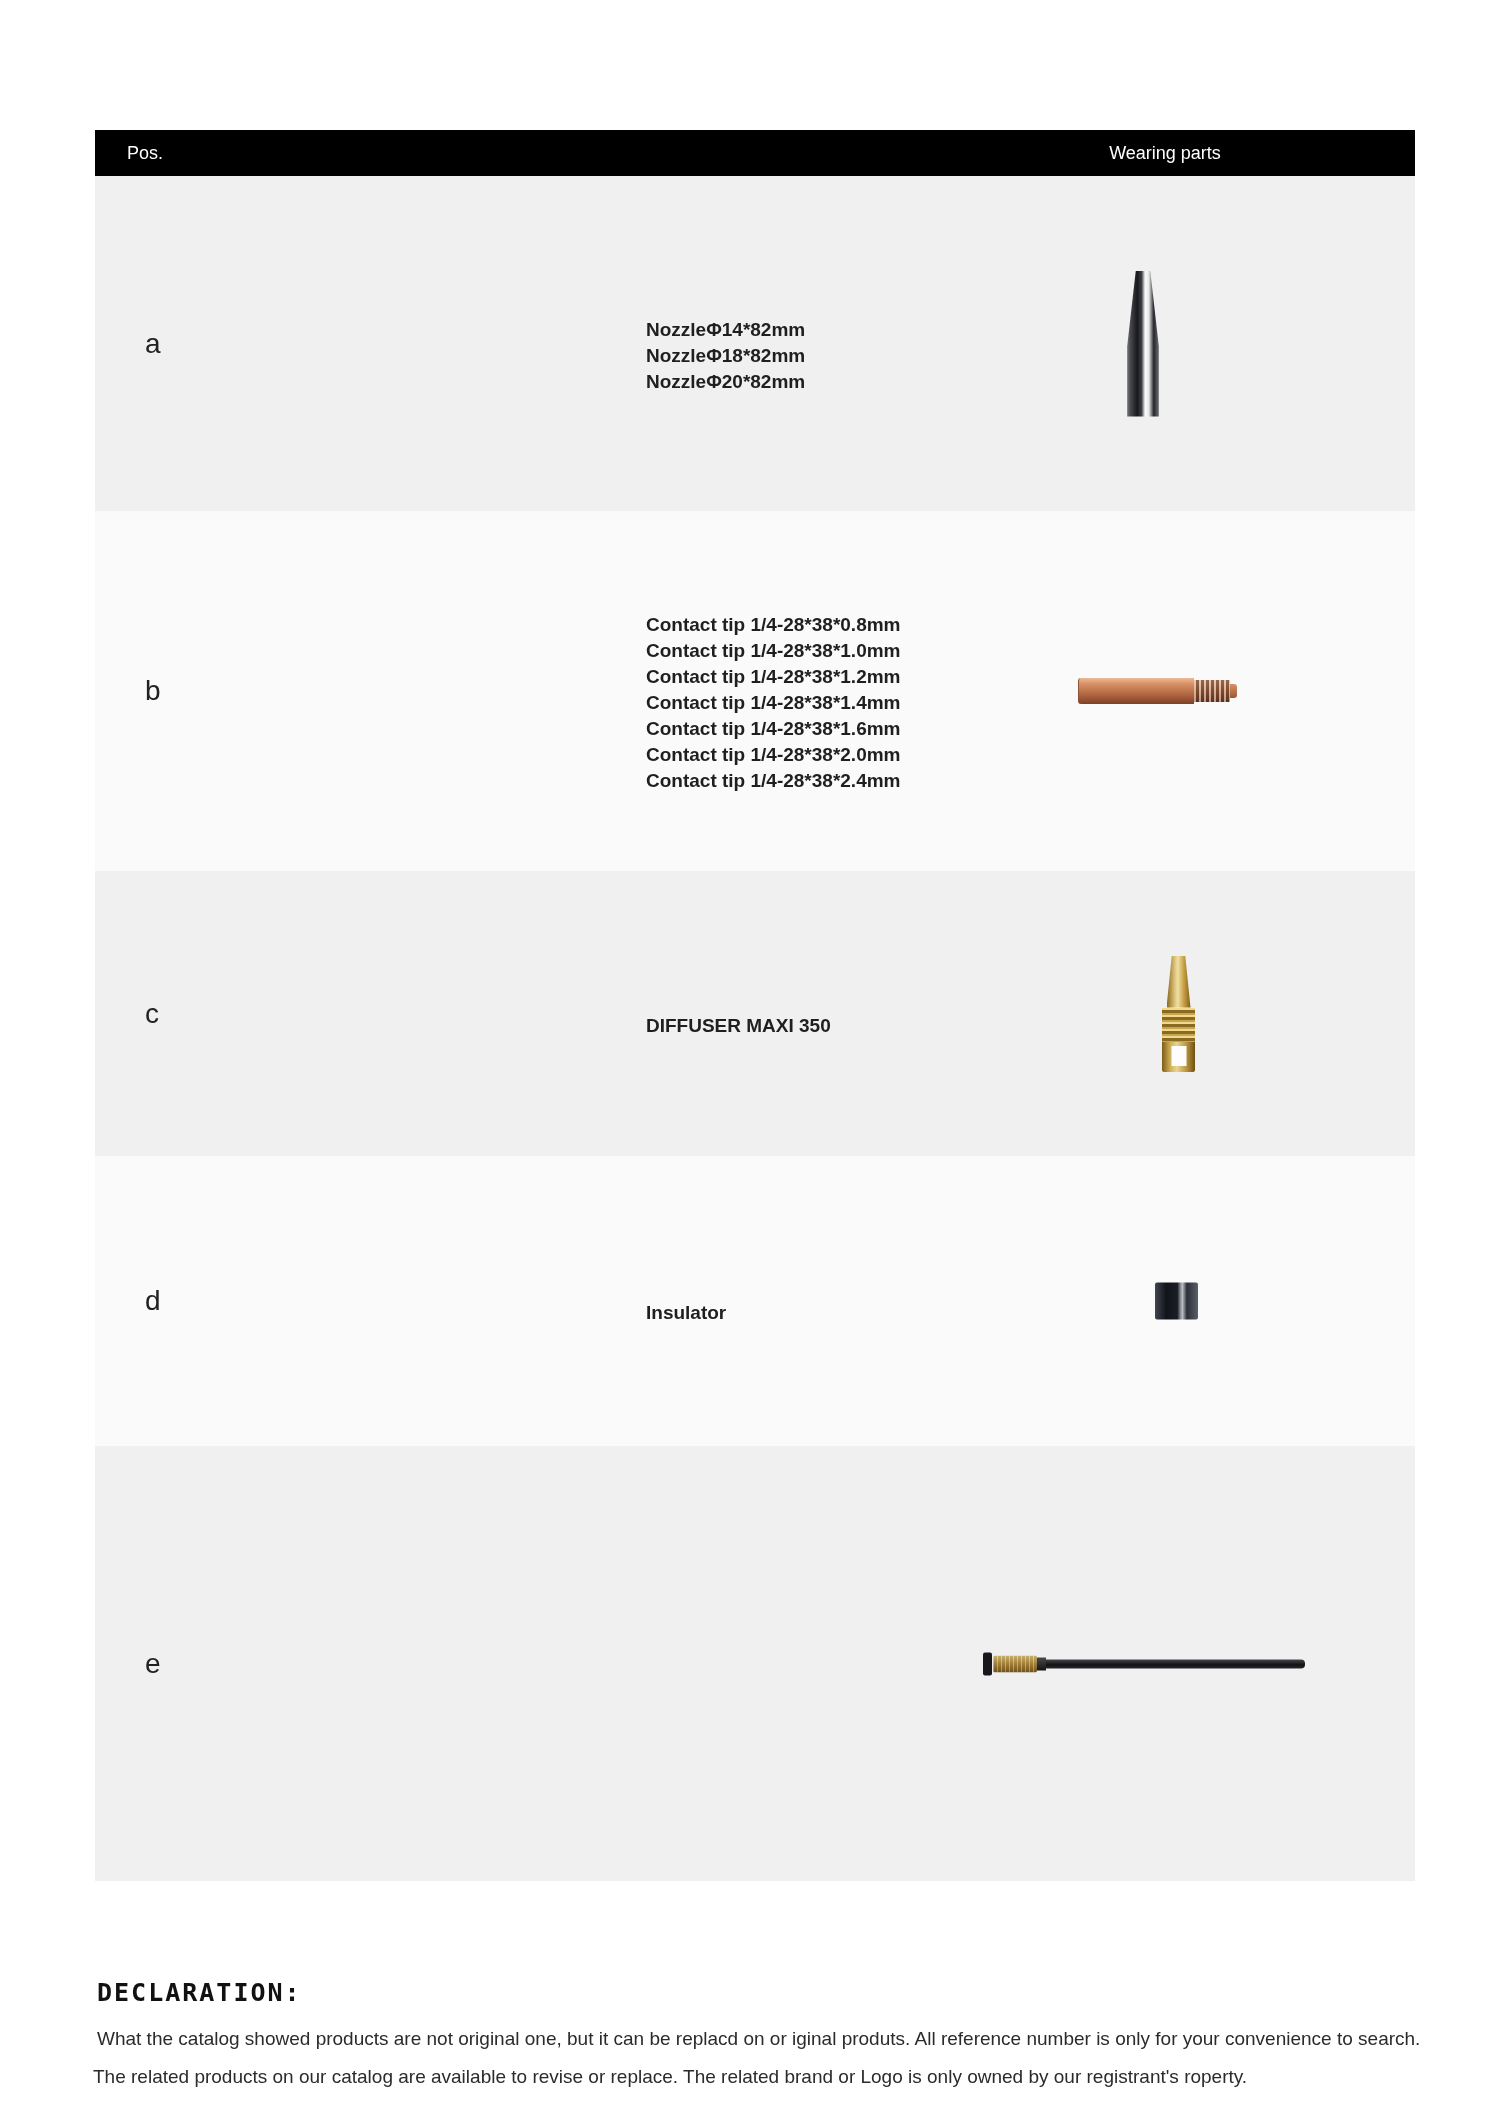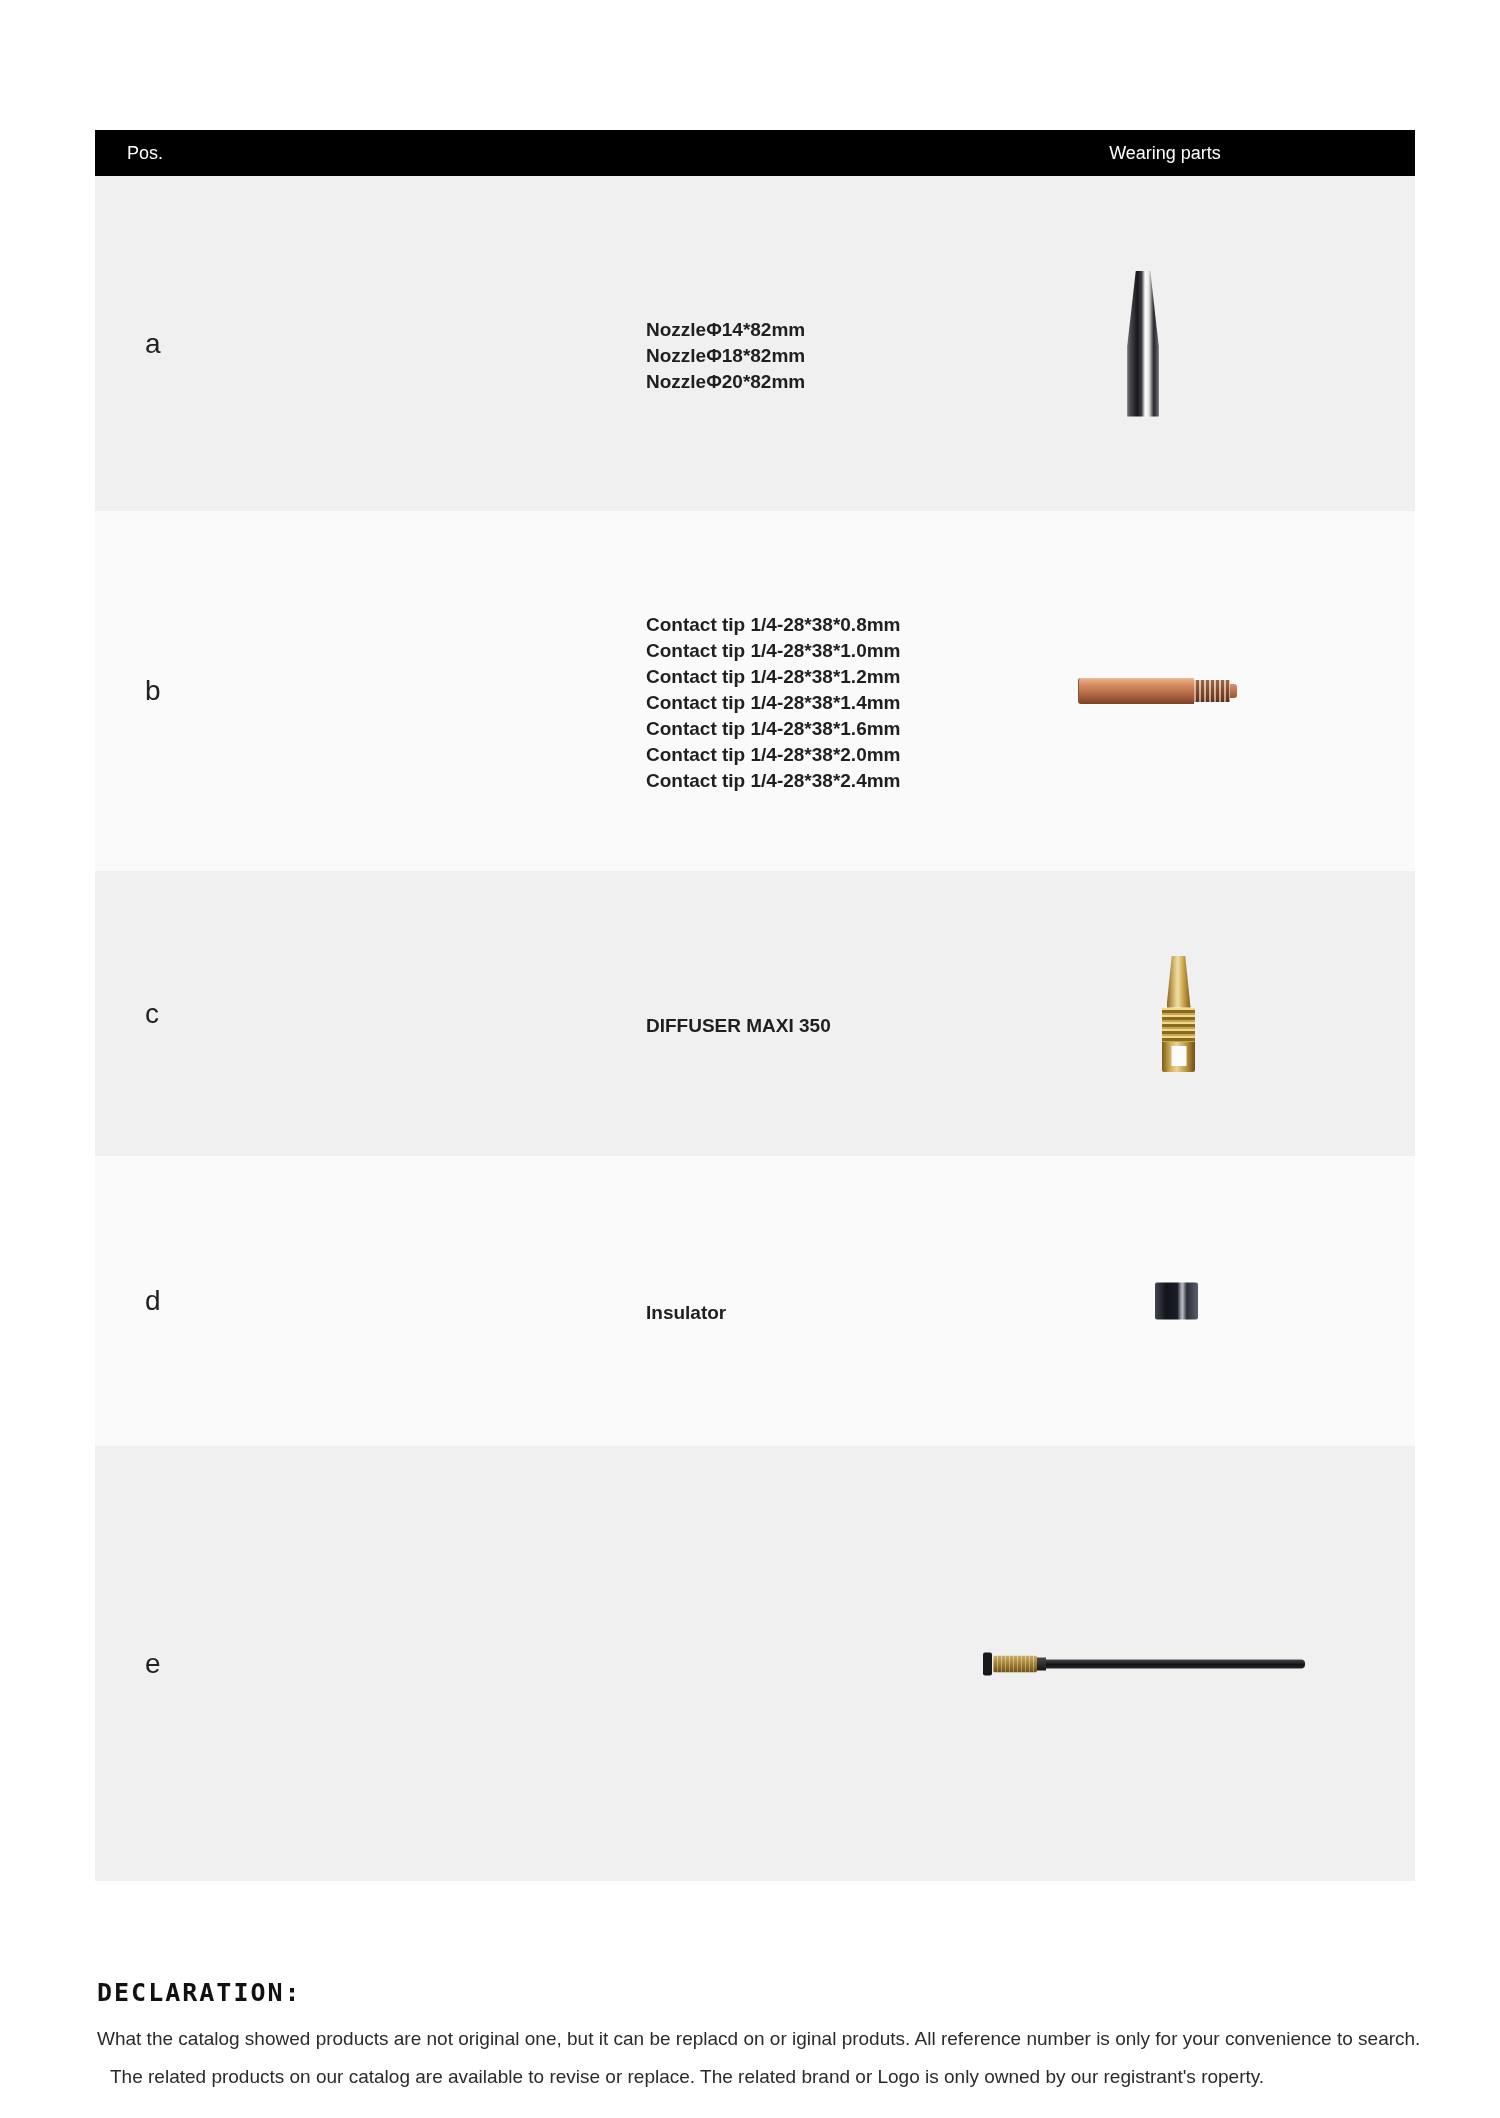--- a/index.html
+++ b/index.html
@@ -155,21 +155,21 @@
     position: absolute; left: 97px; top: 1978px;
     font-family: "DejaVu Sans Mono", monospace;
     font-size: 25px; font-weight: 700; letter-spacing: 2px;
     color: #111111;
   }
   .declaration-line1 {
     position: absolute; left: 97px; top: 2028px;
     font-size: 19px; color: #2b2b2b; white-space: nowrap;
   }
   .declaration-line2 {
-    position: absolute; left: 110px; top: 2066px;
+    position: absolute; left: 93px; top: 2066px;
     font-size: 19px; color: #2b2b2b; white-space: nowrap; text-align: right;
   }
 </style>
 </head>
 <body>
 
 <div class="catalog-table">
 
   <div class="t-header">
     <span class="h-pos">Pos.</span>

